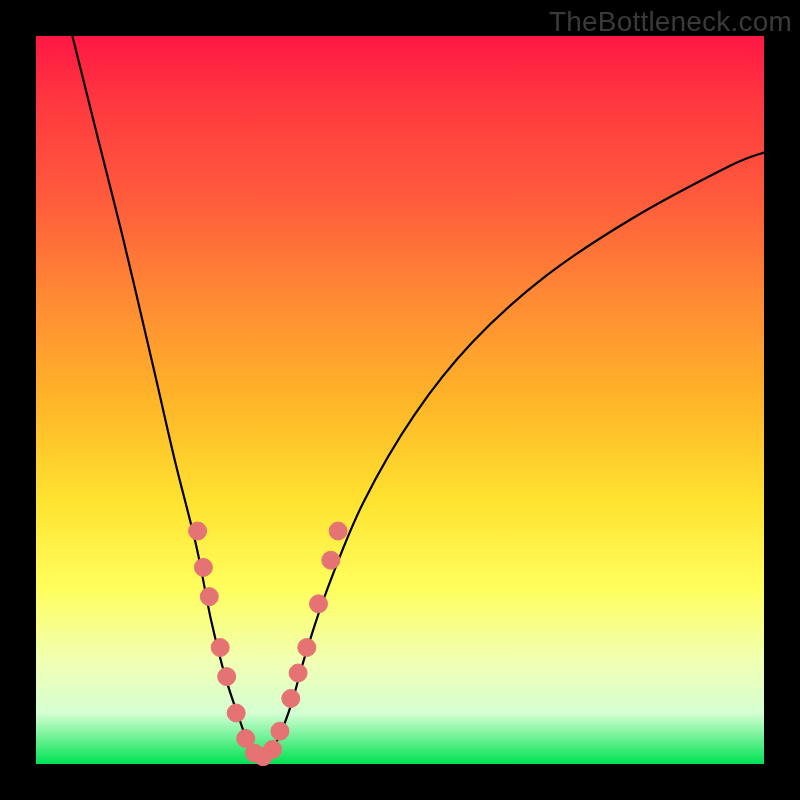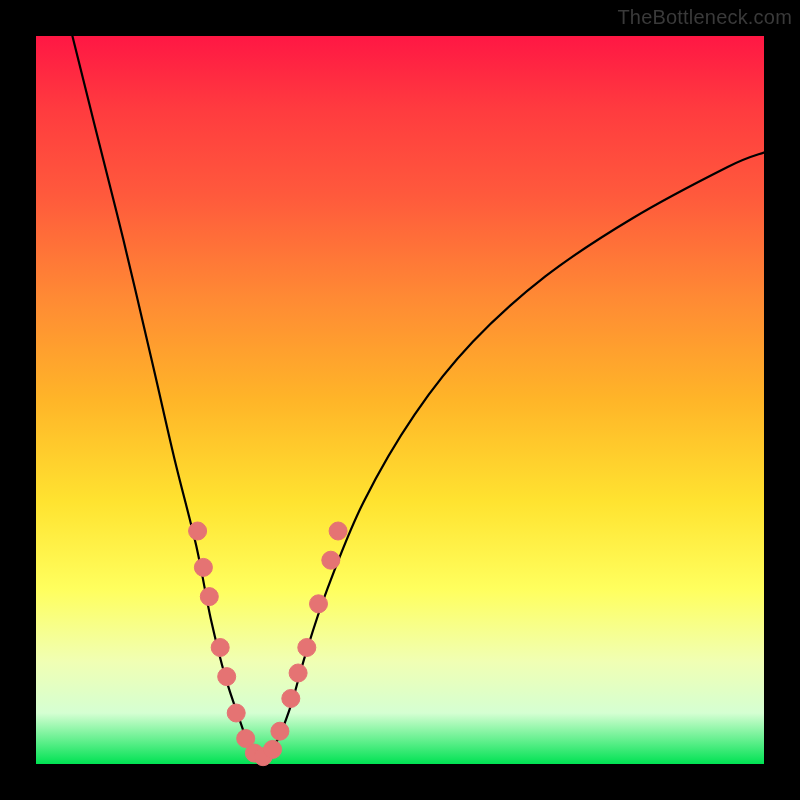--- a/index.html
+++ b/index.html
@@ -35,21 +35,21 @@
       #f0ffb4 86%,
       #d5ffd2 93%,
       #00e253 100%
     );
   }
   .watermark {
     position: absolute;
     top: 6px;
     right: 8px;
     color: #3a3a3a;
-    font-size: 20px;
+    font-size: 28px;
     letter-spacing: 0.2px;
     font-weight: 400;
     user-select: none;
   }
   svg.curve {
     position: absolute;
     left: 0;
     top: 0;
     width: 728px;
     height: 728px;

